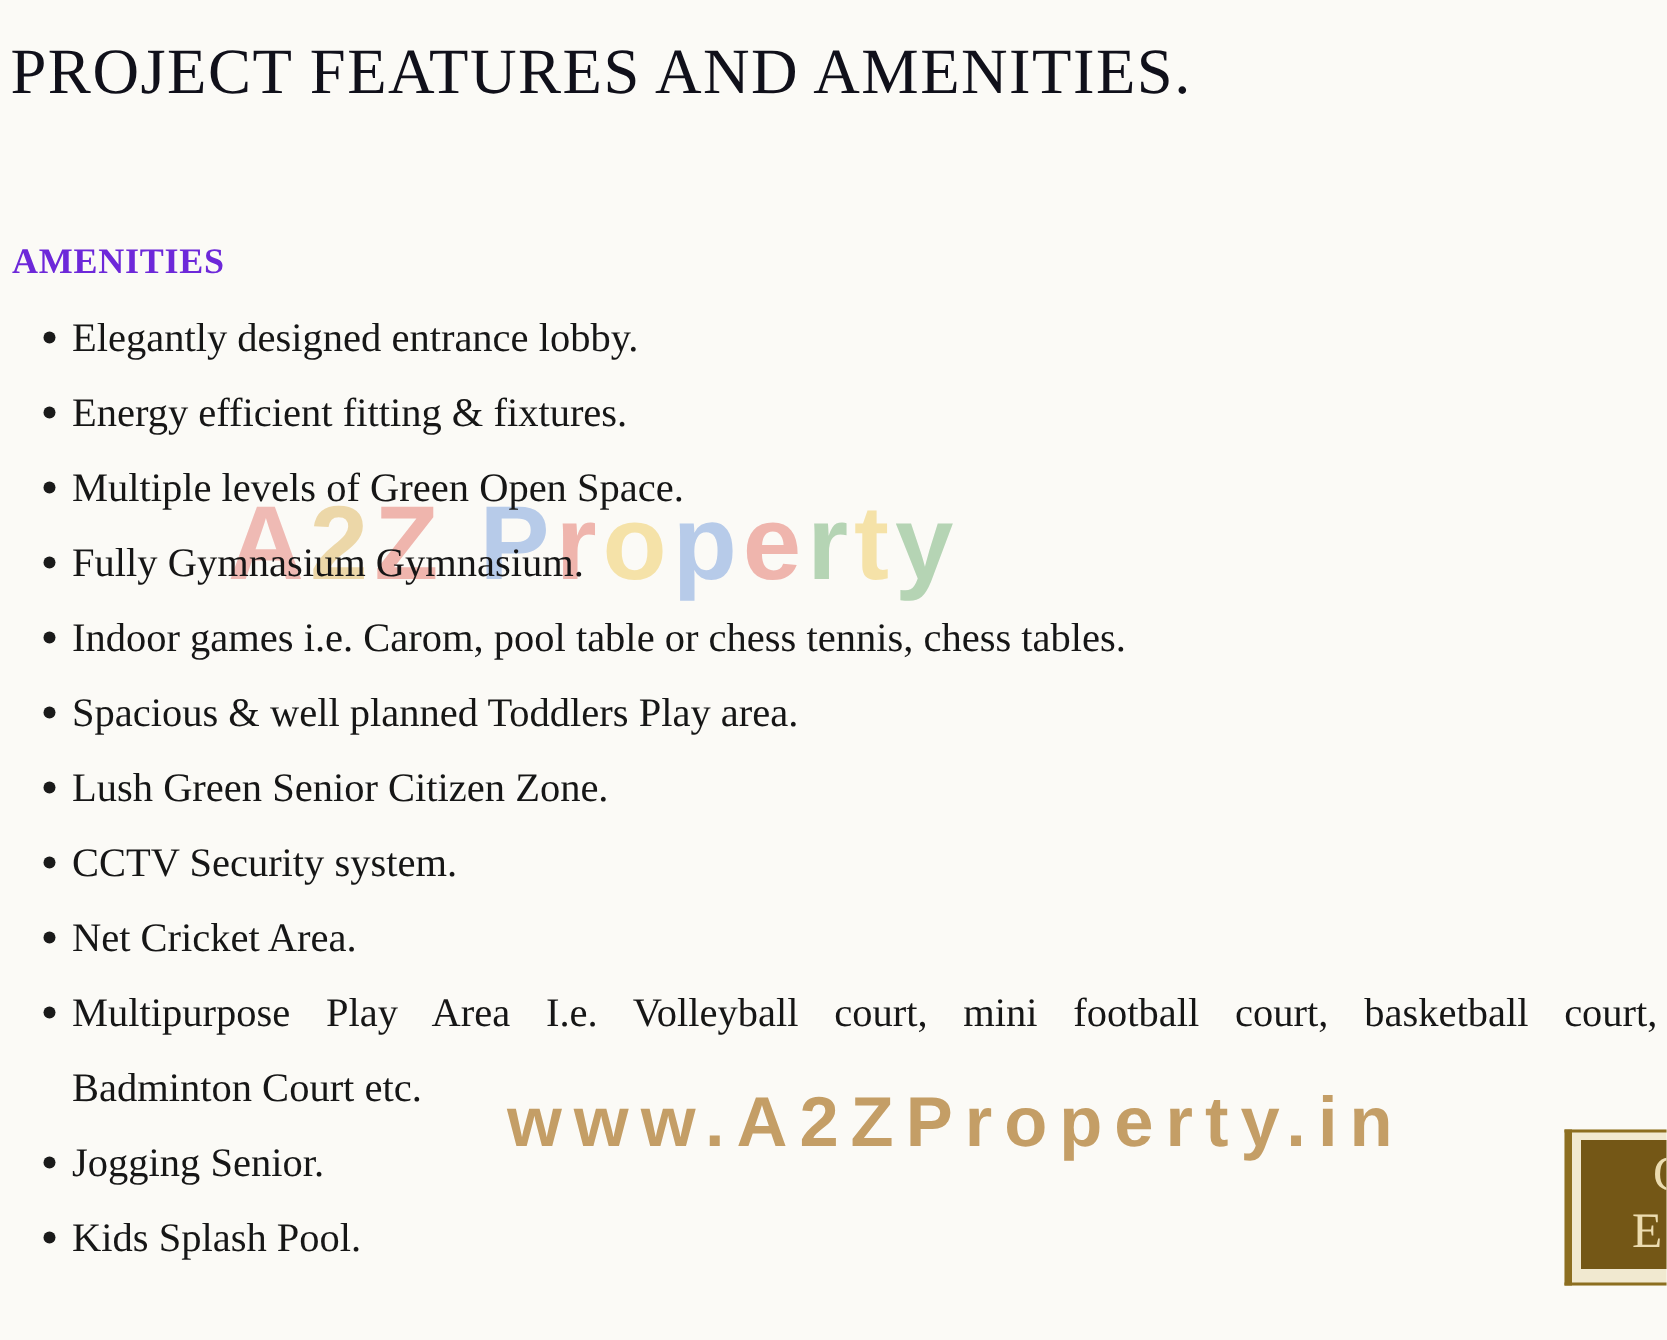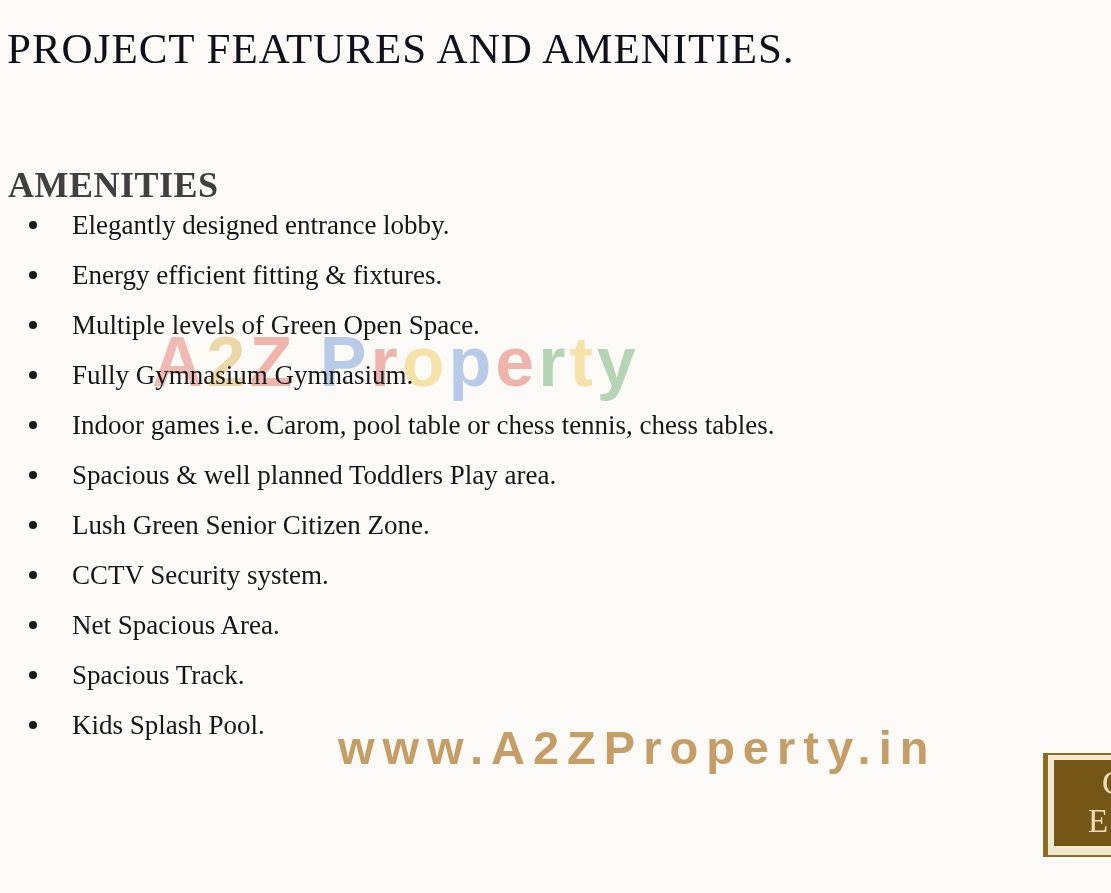--- a/index.html
+++ b/index.html
@@ -17,36 +17,36 @@
     font-size: 43px;
     line-height: 52px;
     font-weight: 400;
     letter-spacing: 1px;
     color: #10101a;
     white-space: nowrap;
   }
   .section-heading {
     position: absolute;
     left: 8px; top: 138px;
-    font-size: 36px;
+    font-size: 24px;
     line-height: 34px;
-    color: #404040;
+    color: #6d28d9;
     letter-spacing: 0.5px;
   }
   .amenities-list {
     position: absolute;
     left: 0; top: 200px;
     width: 1105px;
     margin: 0; padding: 0;
     list-style: none;
     z-index: 3;
   }
   .amenity {
     position: relative;
-    padding-left: 72px;
+    padding-left: 48px;
     font-size: 27px;
     line-height: 50px;
   }
   .amenity .bullet {
     position: absolute;
     left: 29px; top: 21px;
     width: 8px; height: 8px;
     border-radius: 50%;
     background: #1a1a1a;
   }
@@ -143,25 +143,30 @@
       <li class="amenity">
         <span class="bullet"></span>
         <div class="line">Lush Green Senior Citizen Zone.</div>
       </li>
       <li class="amenity">
         <span class="bullet"></span>
         <div class="line">CCTV Security system.</div>
       </li>
       <li class="amenity">
         <span class="bullet"></span>
-        <div class="line">Net Spacious Area.</div>
+        <div class="line">Net Cricket Area.</div>
       </li>
       <li class="amenity">
         <span class="bullet"></span>
-        <div class="line">Spacious Track.</div>
+        <div class="line justify">Multipurpose Play Area I.e. Volleyball court, mini football court, basketball court,</div>
+        <div class="line">Badminton Court etc.</div>
+      </li>
+      <li class="amenity">
+        <span class="bullet"></span>
+        <div class="line">Jogging Senior.</div>
       </li>
       <li class="amenity">
         <span class="bullet"></span>
         <div class="line">Kids Splash Pool.</div>
       </li>
     </ul>
 </div>
 
 <div class="corner-logo" style="background: rgb(241, 233, 208); border-left-color: rgb(140, 110, 32); border-top-color: rgb(140, 110, 32); border-bottom-color: rgb(140, 110, 32);">
   <div class="panel" style="background: rgb(116, 87, 22);">

